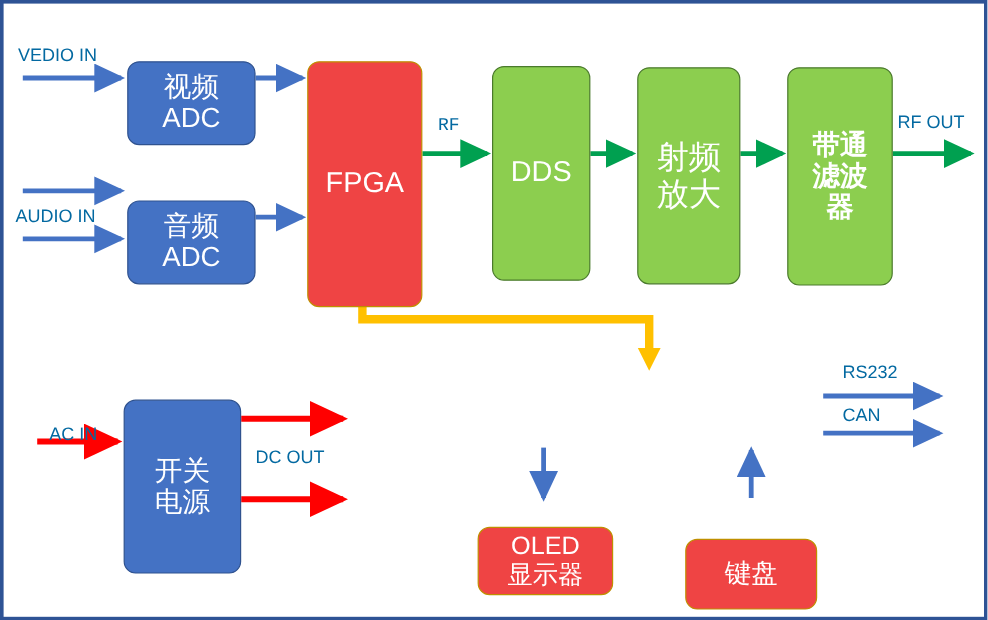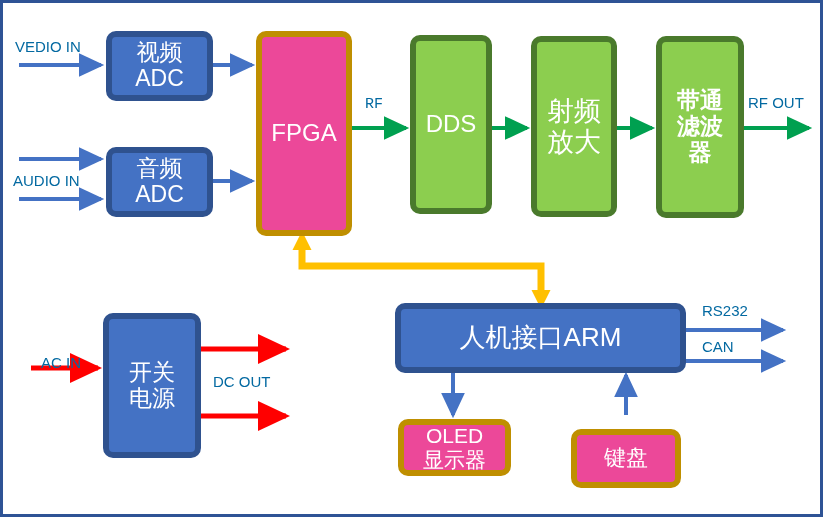--- a/index.html
+++ b/index.html
@@ -20,26 +20,27 @@
   .node {
     position: absolute;
     box-sizing: border-box;
     border-radius: 10px;
     display: flex;
     align-items: center;
     justify-content: center;
     text-align: center;
     color: #ffffff;
     line-height: 1.12;
-    border: 6px solid #22c55e;
+    border: 1px solid #22c55e;
     white-space: pre-line;
     overflow: hidden;
+    margin-top: 20px;
   }
   .node.blue   { background: #4472c4; border-color: #2f528f; }
-  .node.amber  { background: #ec4899; border-color: #bf8f00; }
+  .node.amber  { background: #ef4444; border-color: #bf8f00; }
   .node.green  { background: #8cce4f; border-color: #4a7a2c; }
 
   .lbl {
     position: absolute;
     color: #0369a1;
     white-space: nowrap;
     font-size: 15px;
     line-height: 1;
   }
 
@@ -151,21 +152,20 @@
   <div class="node green" style="left:528px; top:33px; width:86px; height:181px; font-size:27px;">射频
 放大</div>
 
   <div class="node green" style="left:653px; top:33px; width:88px; height:182px; font-size:23px;font-weight:bold;">带通
 滤波
 器</div>
 
   <div class="node blue" style="left:100px; top:310px; width:98px; height:145px; font-size:23px;">开关
 电源</div>
 
-  <div class="node blue" style="left:392px; top:300px; width:291px; height:70px; font-size:26px;">人机接口ARM</div>
 
   <div class="node amber" style="left:395px; top:416px; width:113px; height:57px; font-size:21px;">OLED
 显示器</div>
 
   <div class="node amber" style="left:568px; top:426px; width:110px; height:59px; font-size:22px;">键盘</div>
 
   <div class="lbl" style="left:12px; top:36px;">VEDIO IN</div>
 
   <div class="lbl" style="left:10px; top:170px;">AUDIO IN</div>
 

